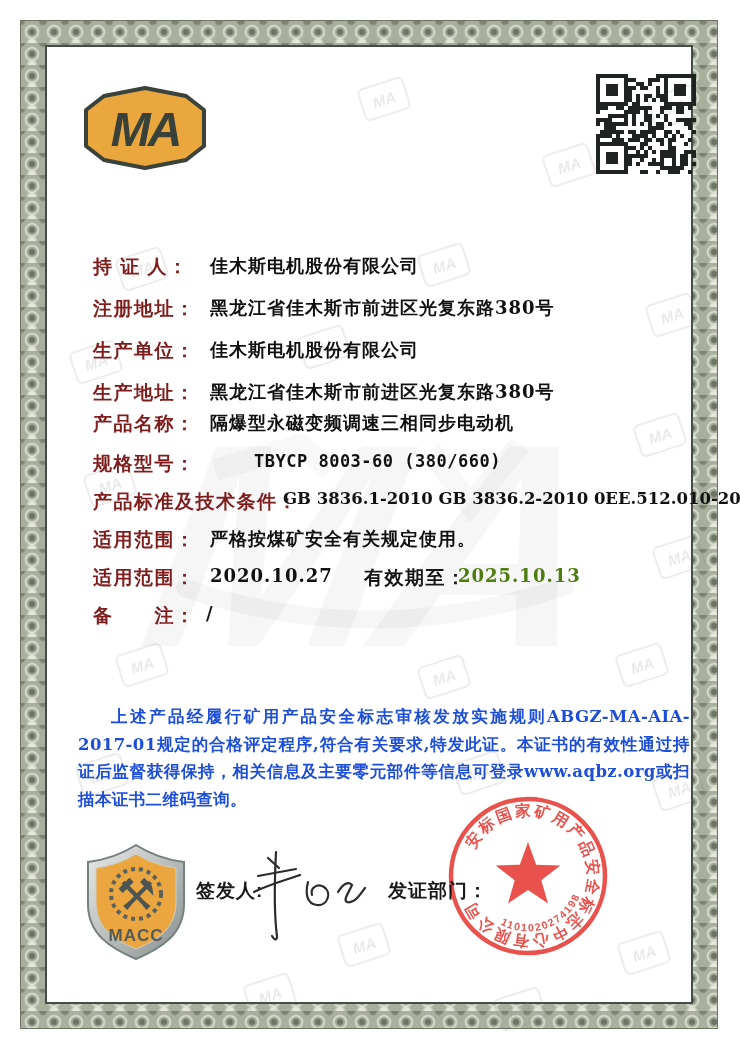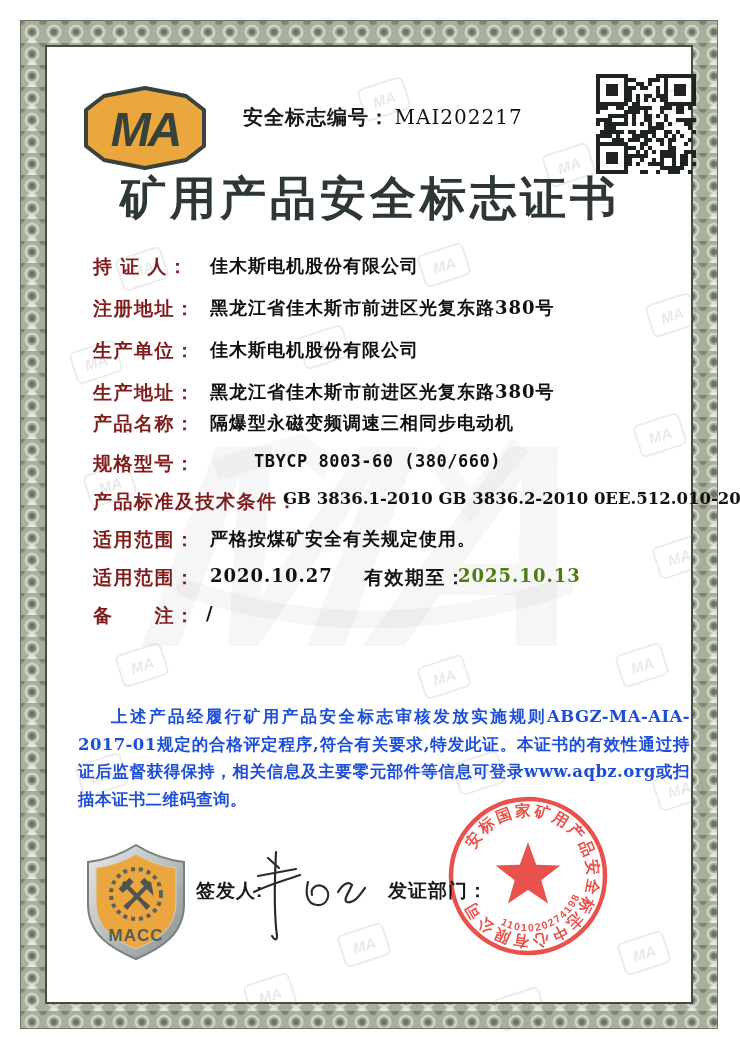--- a/index.html
+++ b/index.html
@@ -158,24 +158,20 @@
       <div class="wm-badge" style="left: 360px; top: 82px;">
         <span>MA</span>
       </div>
     </div>
 
   <svg class="ma-logo" width="122" height="84" viewBox="0 0 122 84">
     <polygon points="20,10 61,2 102,10 120,24 120,60 102,74 61,82 20,74 2,60 2,24" fill="#E9A73D" stroke="#3A423C" stroke-width="4" stroke-linejoin="round"></polygon>
     <text x="61" y="60" text-anchor="middle" font-family="Liberation Sans, sans-serif" font-style="italic" font-weight="900" font-size="48" letter-spacing="-3" fill="#39413B">MA</text>
   </svg>
 
-  <div class="serial">
-    <span class="lbl">安全标志编号：</span>
-    <span class="val">MAI202217</span>
-  </div>
 
   <svg class="qr" id="qr-svg" width="100" height="100" viewBox="0 0 100 100">
       <rect x="60" y="0" width="4" height="4" fill="#1f2422"></rect>
       <rect x="64" y="0" width="4" height="4" fill="#1f2422"></rect>
       <rect x="32" y="4" width="4" height="4" fill="#1f2422"></rect>
       <rect x="36" y="4" width="4" height="4" fill="#1f2422"></rect>
       <rect x="52" y="4" width="4" height="4" fill="#1f2422"></rect>
       <rect x="56" y="4" width="4" height="4" fill="#1f2422"></rect>
       <rect x="60" y="4" width="4" height="4" fill="#1f2422"></rect>
       <rect x="40" y="8" width="4" height="4" fill="#1f2422"></rect>
@@ -381,21 +377,20 @@
       <rect x="80" y="96" width="4" height="4" fill="#1f2422"></rect>
       <rect x="92" y="96" width="4" height="4" fill="#1f2422"></rect>
       <rect x="2" y="2" width="28" height="28" fill="none" stroke="#1f2422" stroke-width="4"></rect>
       <rect x="10" y="10" width="12" height="12" fill="#1f2422"></rect>
       <rect x="70" y="2" width="28" height="28" fill="none" stroke="#1f2422" stroke-width="4"></rect>
       <rect x="78" y="10" width="12" height="12" fill="#1f2422"></rect>
       <rect x="2" y="70" width="28" height="28" fill="none" stroke="#1f2422" stroke-width="4"></rect>
       <rect x="10" y="78" width="12" height="12" fill="#1f2422"></rect>
     </svg>
 
-  <div class="doc-title">矿用产品安全标志证书</div>
 
   <div class="frow" style="top:254px">
     <span class="lbl">持 证 人：</span>
     <span class="val">佳木斯电机股份有限公司</span>
   </div>
   <div class="frow" style="top:296px">
     <span class="lbl">注册地址：</span>
     <span class="val">黑龙江省佳木斯市前进区光复东路380号</span>
   </div>
   <div class="frow" style="top:338px">

